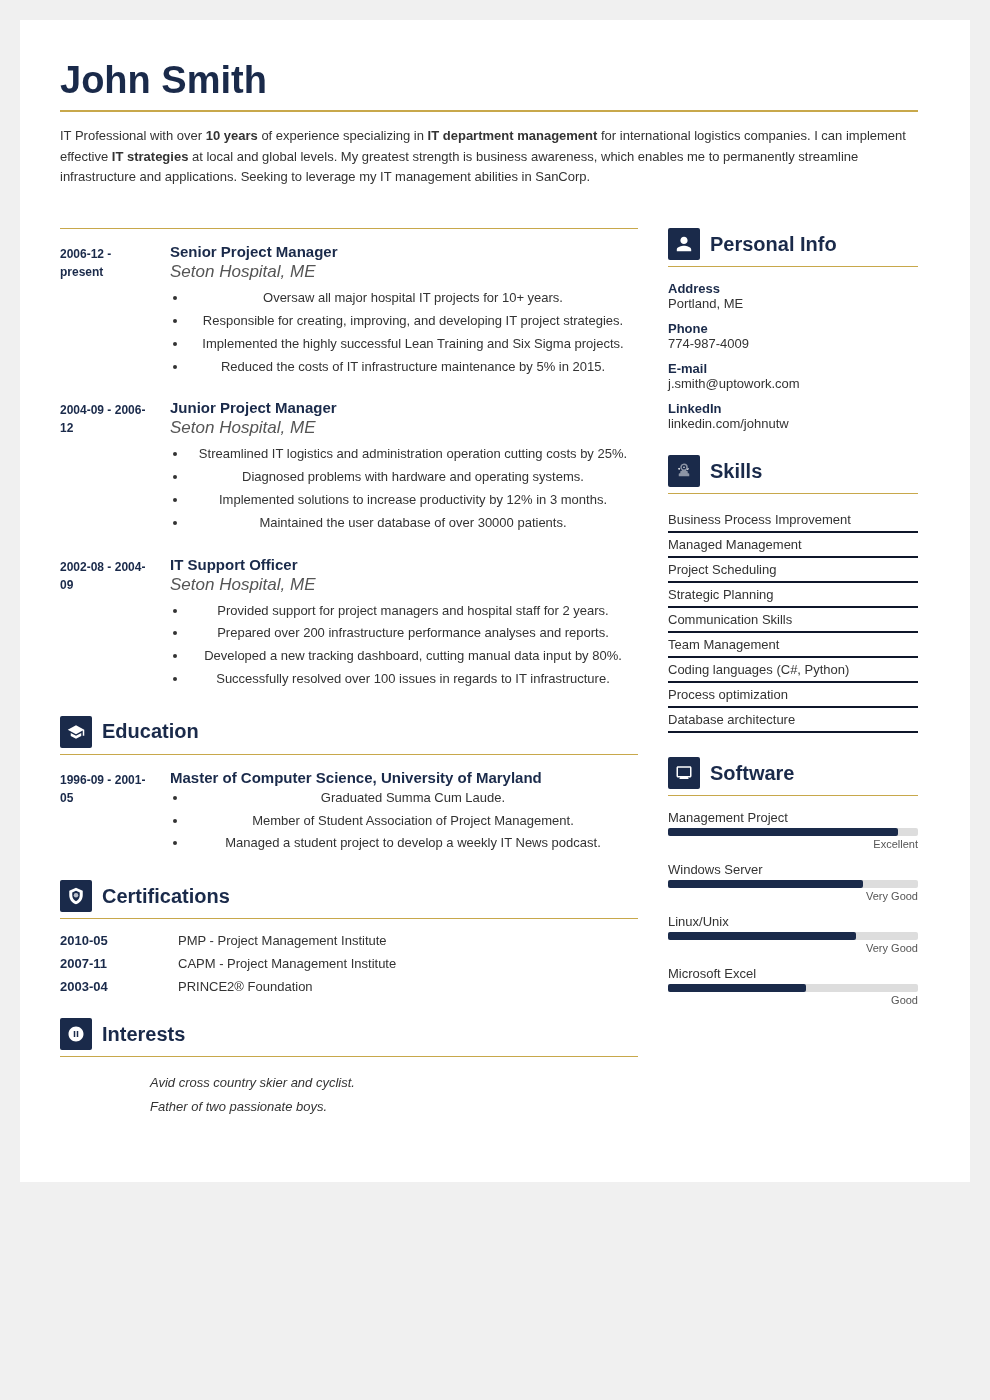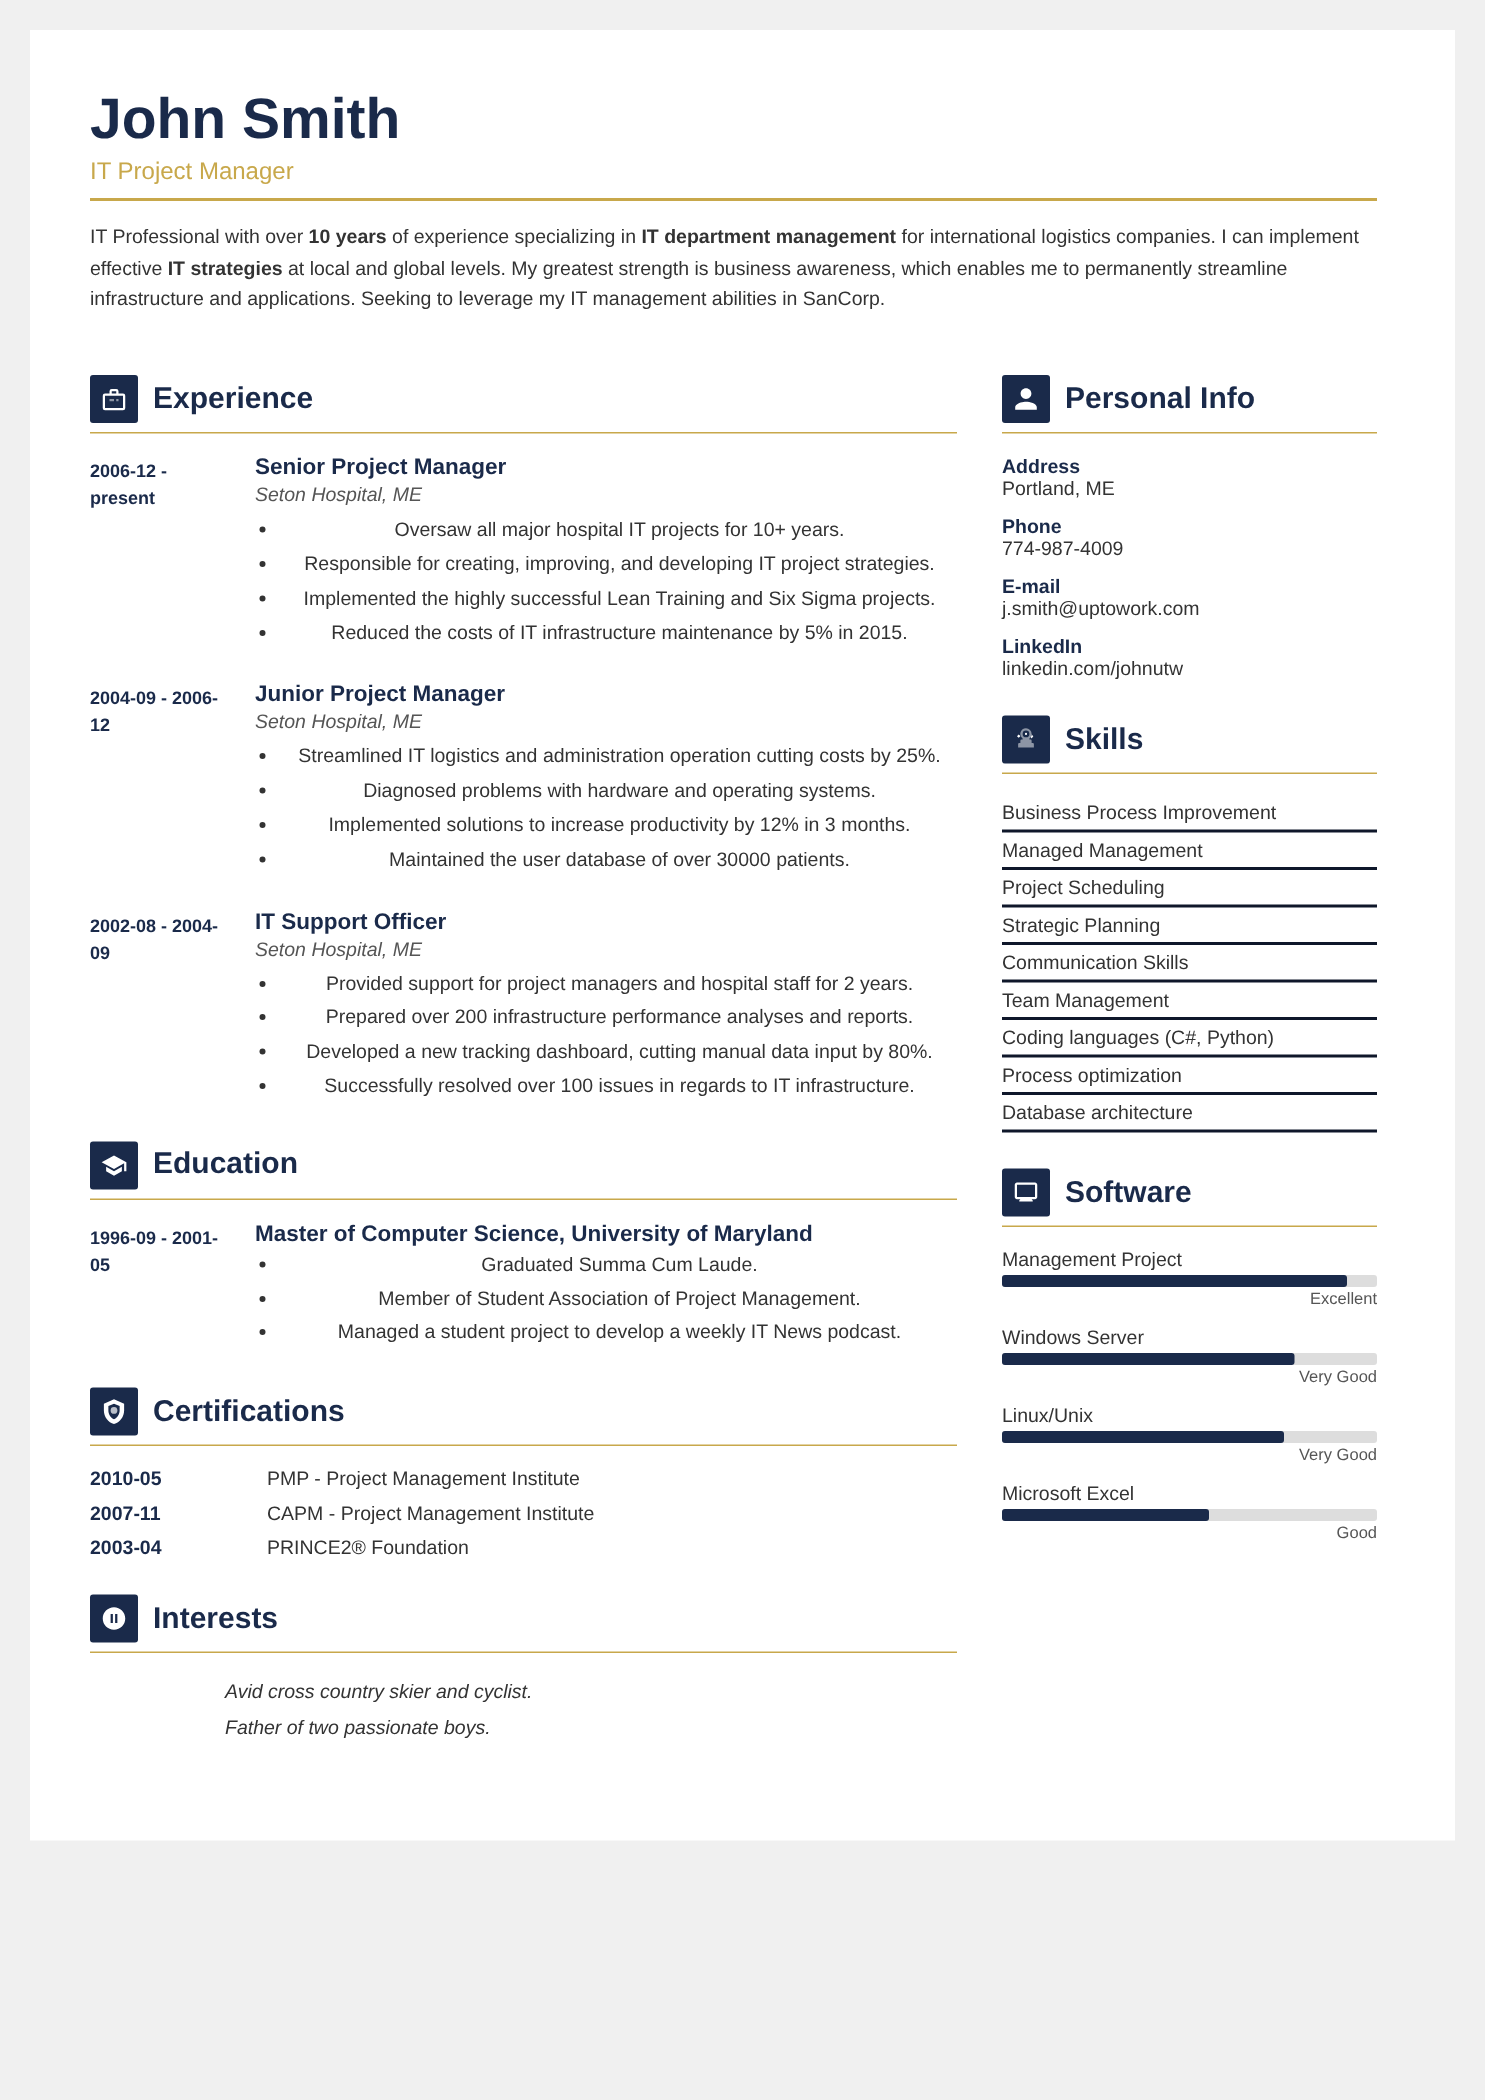--- a/index.html
+++ b/index.html
@@ -116,21 +116,21 @@
     }
     .exp-title {
       font-size: 15px;
       font-weight: bold;
       color: #1a2a4a;
       font-family: Arial, sans-serif;
       margin-bottom: 2px;
     }
     .exp-company {
       font-style: italic;
-      font-size: 13px;
+      font-size: 17px;
       color: #555;
       font-family: Arial, sans-serif;
       margin-bottom: 6px;
     }
     .exp-bullets {
       list-style: disc;
       padding-left: 18px;
       font-size: 13px;
       color: #333;
       font-family: Arial, sans-serif;
@@ -220,41 +220,31 @@
       text-align: right;
     }
   </style>
 </head>
 <body>
 
 <div class="resume">
 
   <div class="header">
     <h1>John Smith</h1>
-    <div class="subtitle">IT Project Manager</div>
     <hr class="header-divider">
     <div class="summary">
       IT Professional with over <strong>10 years</strong> of experience specializing in <strong>IT department management</strong> for international logistics companies. I can implement effective <strong>IT strategies</strong> at local and global levels. My greatest strength is business awareness, which enables me to permanently streamline infrastructure and applications. Seeking to leverage my IT management abilities in SanCorp.
     </div>
   </div>
 
   <div class="main-content">
 
     <div class="left-col">
 
       <div class="section">
-        <div class="section-header">
-          <div class="section-icon">
-            <svg viewBox="0 0 24 24">
-              <path d="M20 7h-4V5a2 2 0 00-2-2h-4a2 2 0 00-2 2v2H4a2 2 0 00-2 2v11a2 2 0 002 2h16a2 2 0 002-2V9a2 2 0 00-2-2zm-10-2h4v2h-4V5zm10 15H4V9h16v11z"></path>
-              <path d="M12 12H8v2h4v-2zm4 0h-2v2h2v-2z" opacity="0.5"></path>
-            </svg>
-          </div>
-          <span class="section-title">Experience</span>
-        </div>
         <hr class="section-divider">
 
         <div class="exp-entry">
           <div class="exp-dates">2006-12 - present</div>
           <div class="exp-content">
             <div class="exp-title">Senior Project Manager</div>
             <div class="exp-company">Seton Hospital, ME</div>
             <ul class="exp-bullets">
               <li>Oversaw all major hospital IT projects for 10+ years.</li>
               <li>Responsible for creating, improving, and developing IT project strategies.</li>

